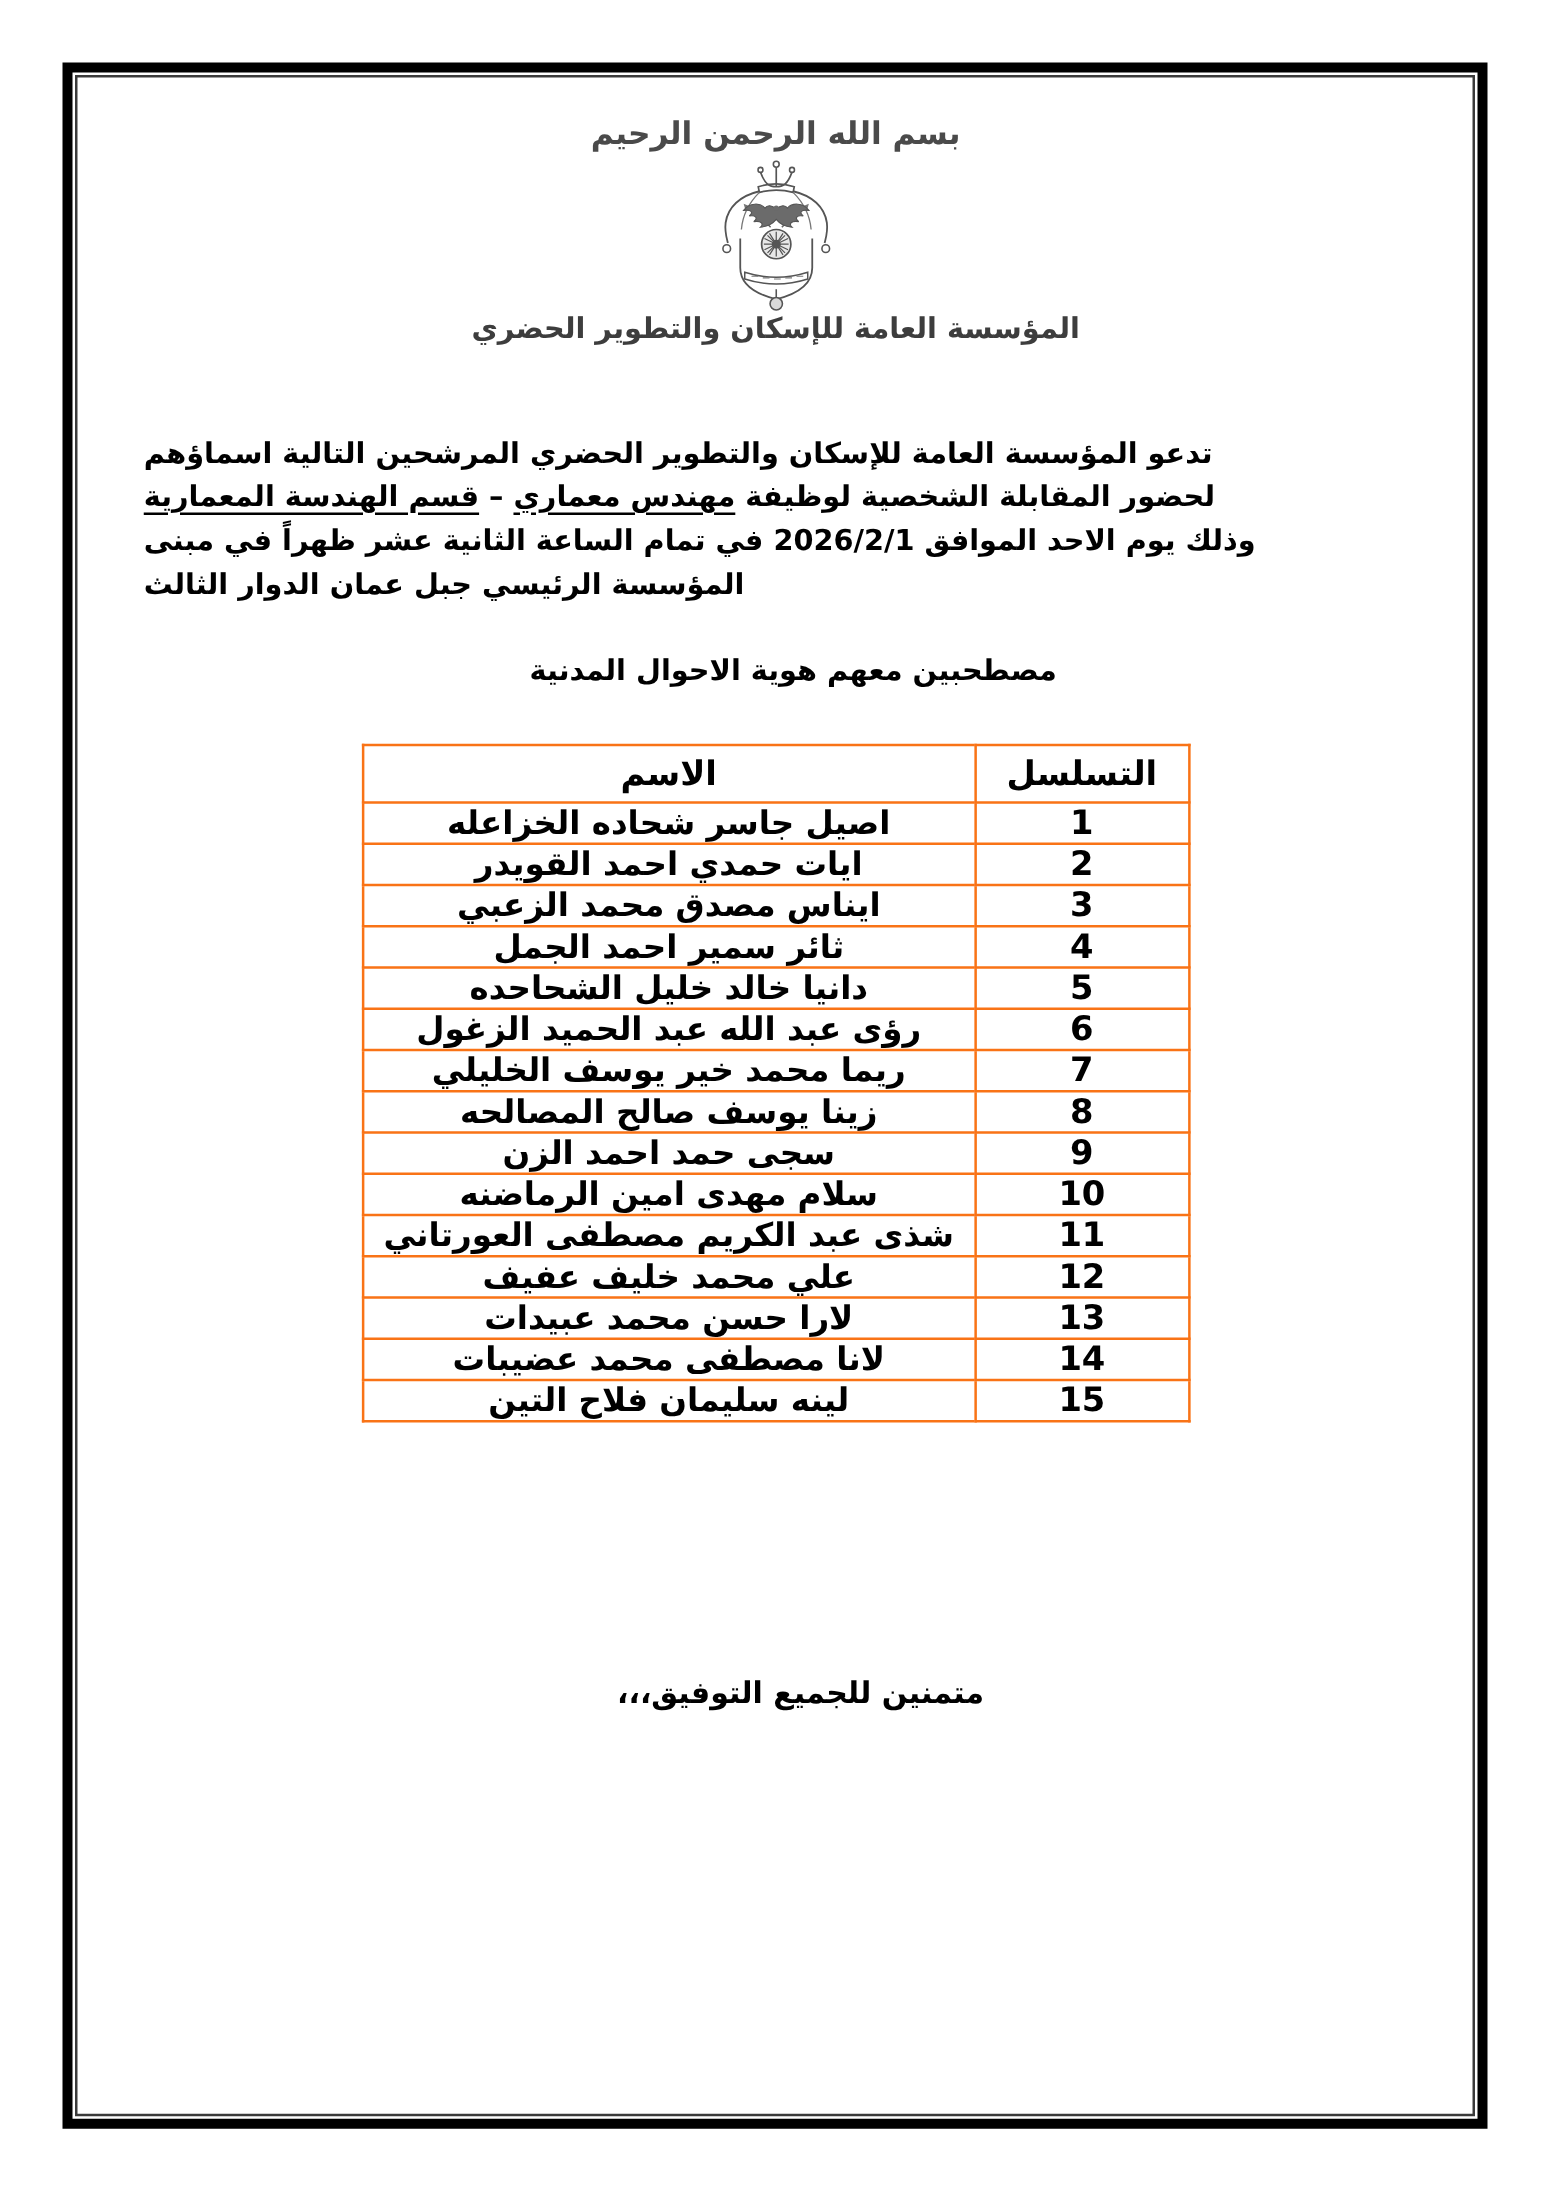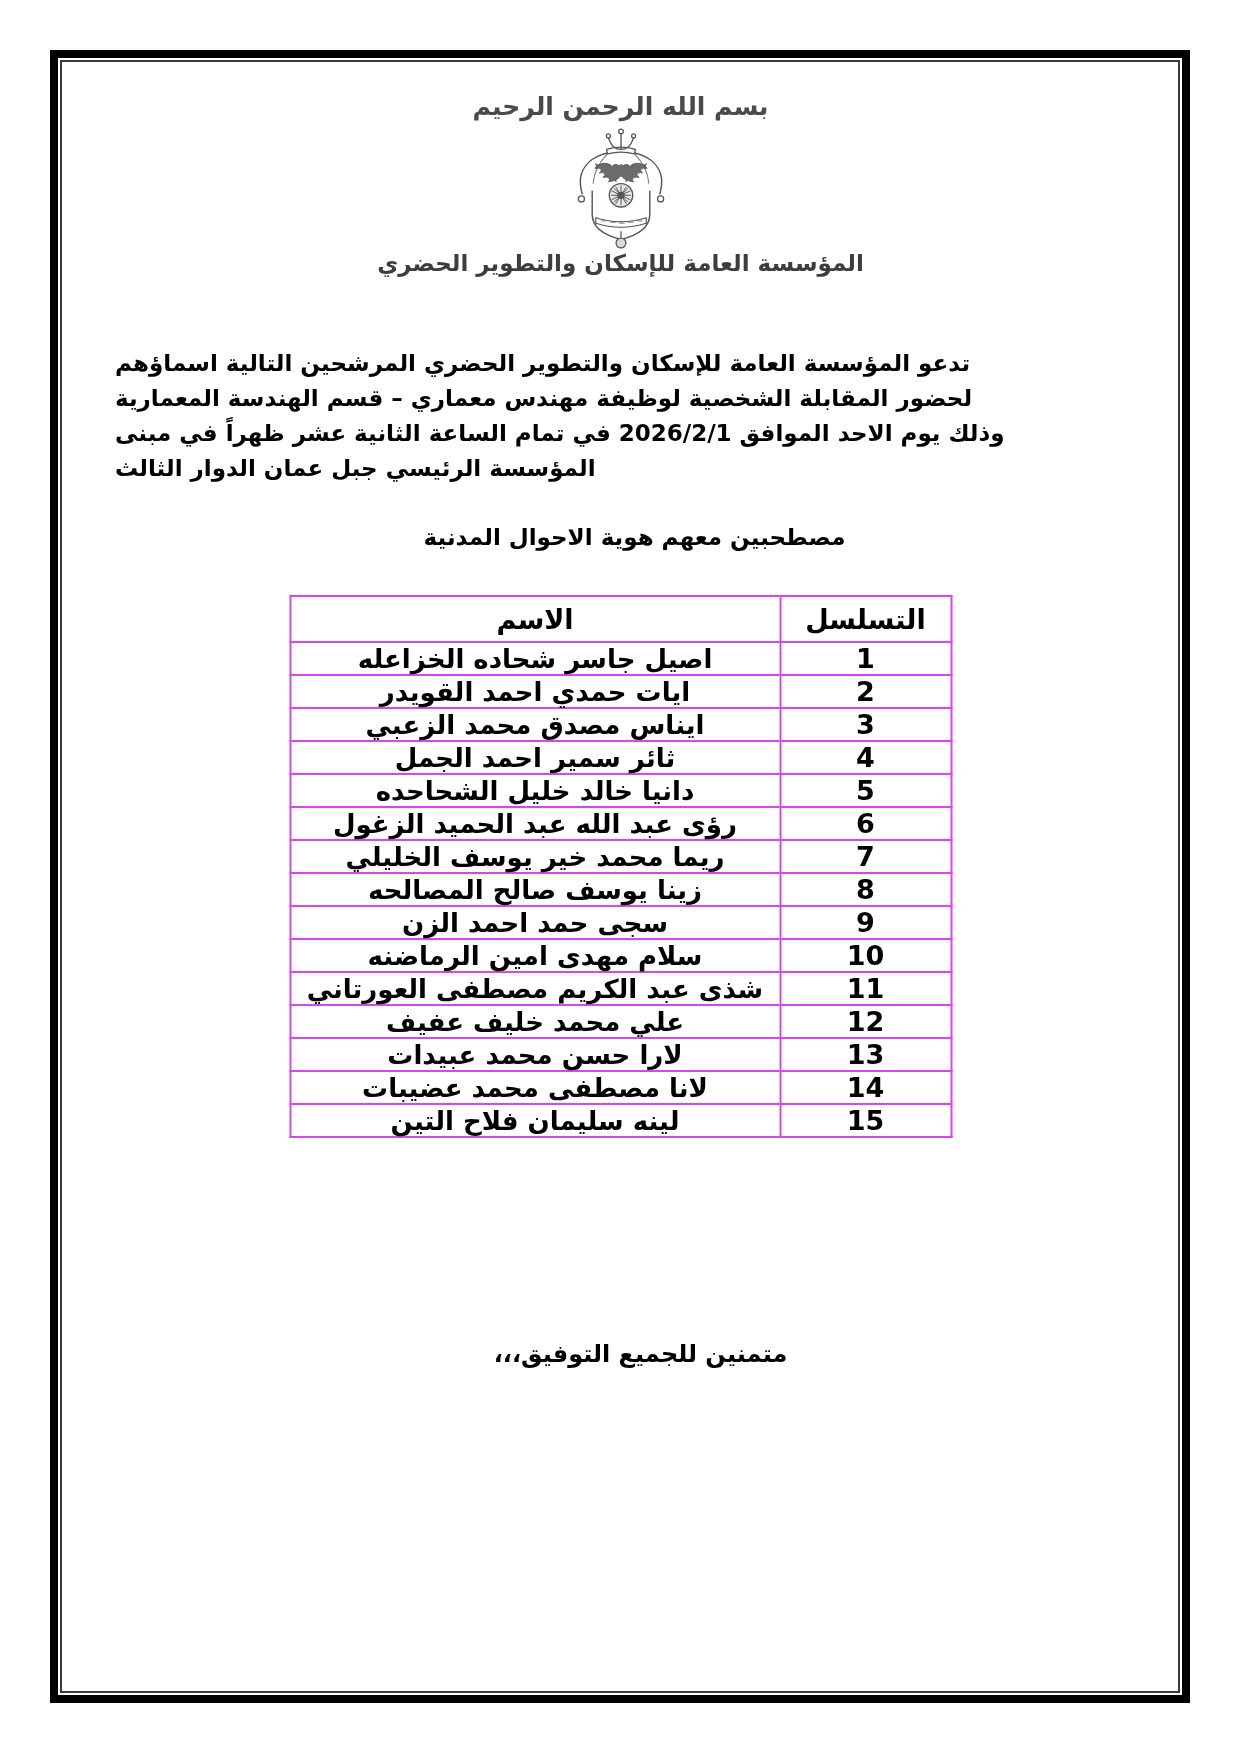--- a/index.html
+++ b/index.html
@@ -51,20 +51,21 @@
     position: absolute;
     top: 346px; right: 115px; left: 115px;
     direction: rtl;
     text-align: left;
     font-weight: bold;
     font-size: 23px;
     line-height: 35px;
     color: #000;
   }
   .paragraph .underlined {
+    text-decoration: underline;
     text-underline-offset: 5px;
     text-decoration-thickness: 2px;
   }
   .note-line {
     position: absolute;
     top: 524px; left: 0; width: 100%;
     text-align: center;
     font-weight: bold;
     font-size: 23px;
     color: #000;
@@ -73,21 +74,21 @@
   
   .names-table {
     position: absolute;
     top: 595px; left: 50%;
     transform: translateX(-50%);
     width: 663px;
     border-collapse: collapse;
     direction: rtl;
   }
   .names-table th, .names-table td {
-    border: 2px solid #d946ef;
+    border: 2px solid #f97316;
     text-align: center;
     vertical-align: middle;
     font-weight: bold;
     color: #000;
   }
   .names-table th { height: 46px; font-size: 27px; }
   .names-table td { height: 27px; }
   .col-serial { width: 171px; }
   .serial-cell { font-size: 27px; }
   .name-cell  { font-size: 26px; }

